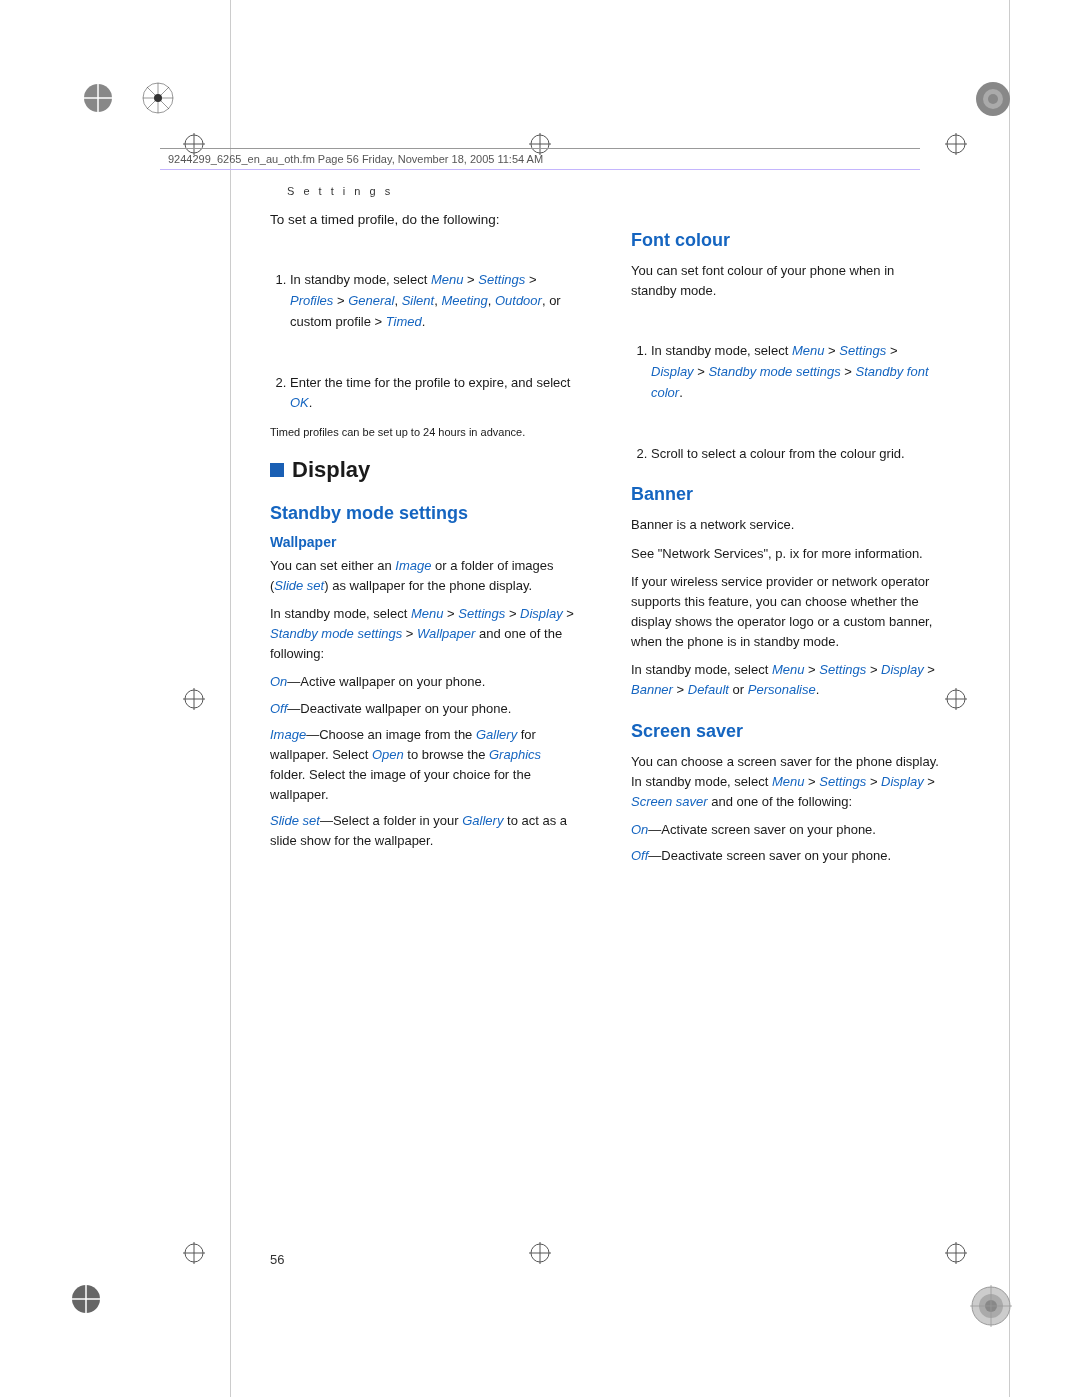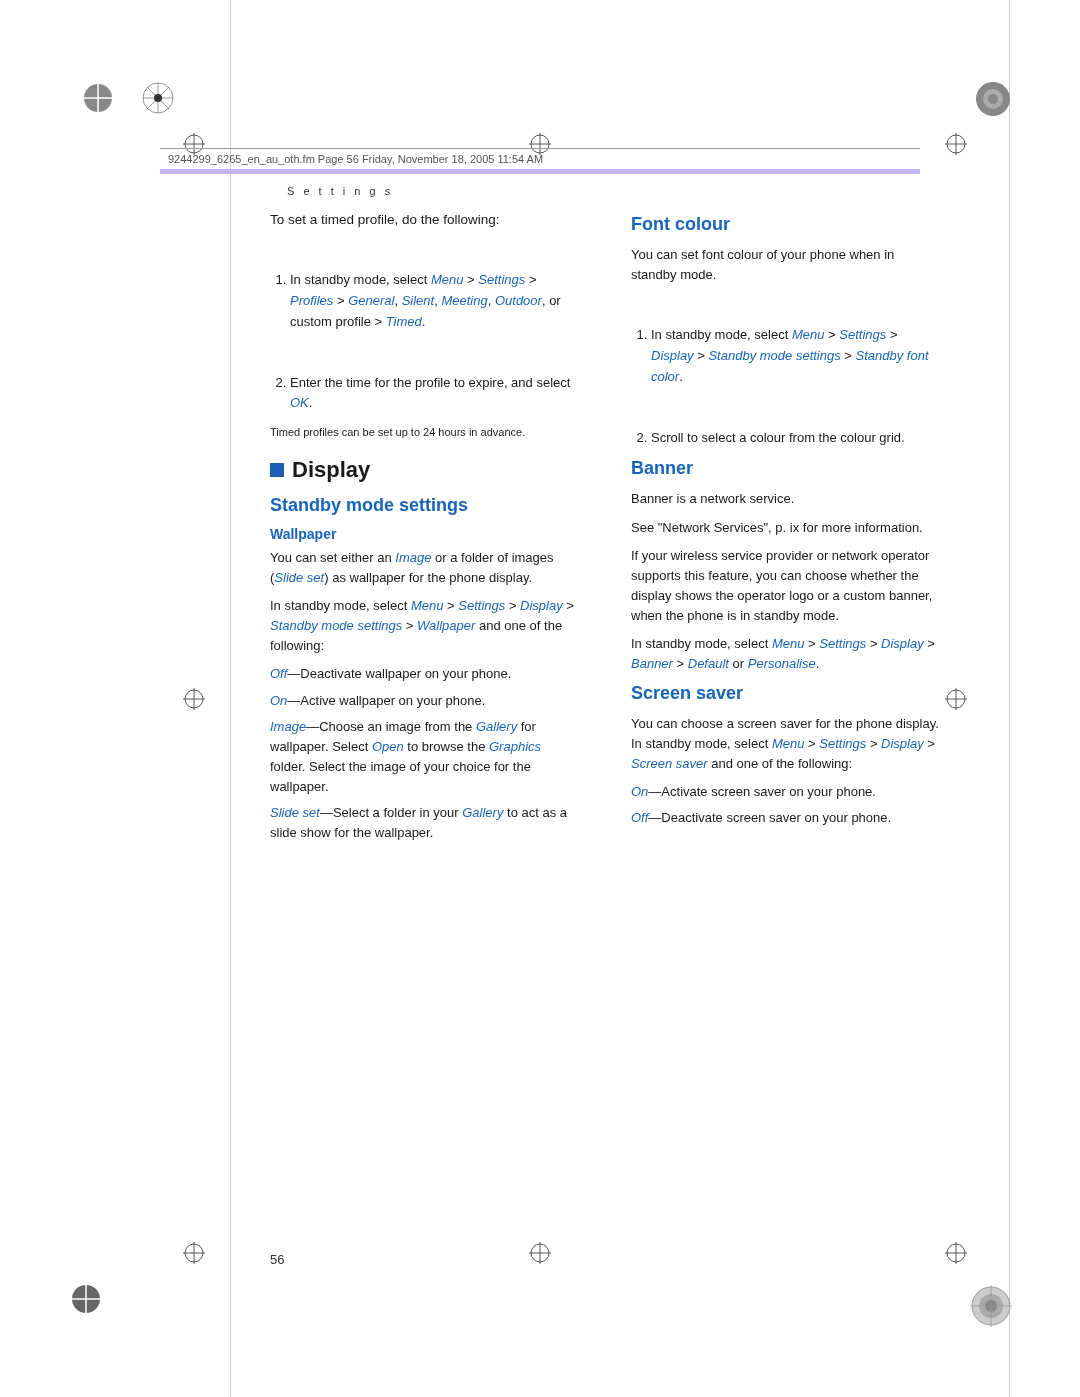--- a/index.html
+++ b/index.html
@@ -22,21 +22,21 @@
       background: #ffffff;
     }
 
     
     .header-bar {
       position: absolute;
       top: 148px;
       left: 160px;
       right: 160px;
       border-top: 1px solid #999;
-      border-bottom: 5px solid #c4b5fd;
+      border-bottom: 1px solid #c4b5fd;
       padding: 4px 8px;
       font-size: 11px;
       color: #555;
       font-family: Arial, sans-serif;
     }
 
     
     .section-label {
       position: absolute;
       top: 185px;
@@ -124,21 +124,21 @@
       margin-bottom: 16px;
     }
 
     
     .subsection-h2 {
       font-family: Arial, sans-serif;
       font-size: 18px;
       font-weight: bold;
       color: #1565c0;
       margin-bottom: 10px;
-      margin-top: 4px;
+      margin-top: 20px;
     }
 
     
     .subsection-h3 {
       font-family: Arial, sans-serif;
       font-size: 14px;
       font-weight: bold;
       color: #1565c0;
       margin-bottom: 6px;
       margin-top: 4px;
@@ -376,25 +376,25 @@
 
         <p class="body-text">
           In standby mode, select <span class="link-blue">Menu</span> &gt;
           <span class="link-blue">Settings</span> &gt;
           <span class="link-blue">Display</span> &gt;
           <span class="link-blue">Standby mode settings</span> &gt;
           <span class="link-blue">Wallpaper</span> and one of the following:
         </p>
 
         <p class="indent-text">
+          <span class="term">On</span>—Active wallpaper on your phone.
+        </p>
+
+        <p class="indent-text">
           <span class="term">Off</span>—Deactivate wallpaper on your phone.
-        </p>
-
-        <p class="indent-text">
-          <span class="term">On</span>—Active wallpaper on your phone.
         </p>
 
         <p class="indent-text">
           <span class="term">Image</span>—Choose an image from the <span class="link-blue">Gallery</span> for wallpaper. Select <span class="link-blue">Open</span> to browse the <span class="link-blue">Graphics</span> folder. Select the image of your choice for the wallpaper.
         </p>
 
         <p class="indent-text">
           <span class="term">Slide set</span>—Select a folder in your <span class="link-blue">Gallery</span> to act as a slide show for the wallpaper.
         </p>
 

